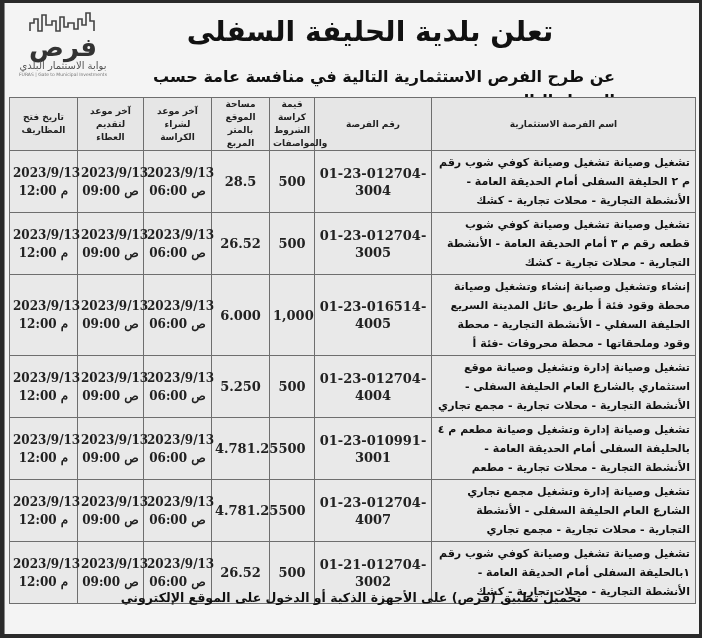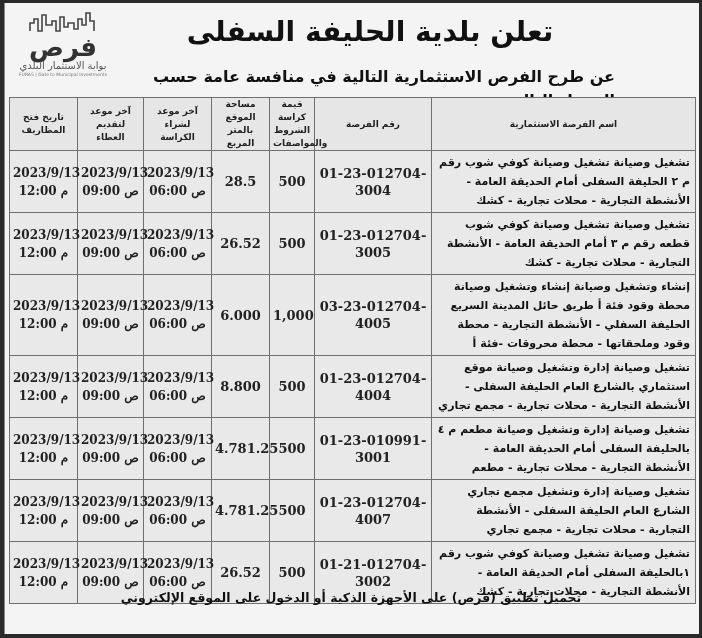--- a/index.html
+++ b/index.html
@@ -111,37 +111,37 @@
           <td class="date">
               <div>2023/9/13</div>
               <div>09:00 ص</div>
             </td>
           <td class="date">
               <div>2023/9/13</div>
               <div>06:00 ص</div>
             </td>
           <td class="num">6.000</td>
           <td class="num">1,000</td>
-          <td class="num">03-23-012704-4005</td>
+          <td class="num">01-23-016514-4005</td>
           <td class="name">إنشاء وتشغيل وصيانة إنشاء وتشغيل وصيانة محطة وقود فئة أ طريق حائل المدينة السريع الحليفة السفلي - الأنشطة التجارية - محطة وقود وملحقاتها - محطة محروقات -فئة أ</td>
         </tr>
         <tr style="height:60px">
           <td class="date">
               <div>2023/9/13</div>
               <div>12:00 م</div>
             </td>
           <td class="date">
               <div>2023/9/13</div>
               <div>09:00 ص</div>
             </td>
           <td class="date">
               <div>2023/9/13</div>
               <div>06:00 ص</div>
             </td>
-          <td class="num">8.800</td>
+          <td class="num">5.250</td>
           <td class="num">500</td>
           <td class="num">01-23-012704-4004</td>
           <td class="name">تشغيل وصيانة إدارة وتشغيل وصيانة موقع استثماري بالشارع العام الحليفة السفلى - الأنشطة التجارية - محلات تجارية - مجمع تجاري</td>
         </tr>
         <tr style="height:59px">
           <td class="date">
               <div>2023/9/13</div>
               <div>12:00 م</div>
             </td>
           <td class="date">

